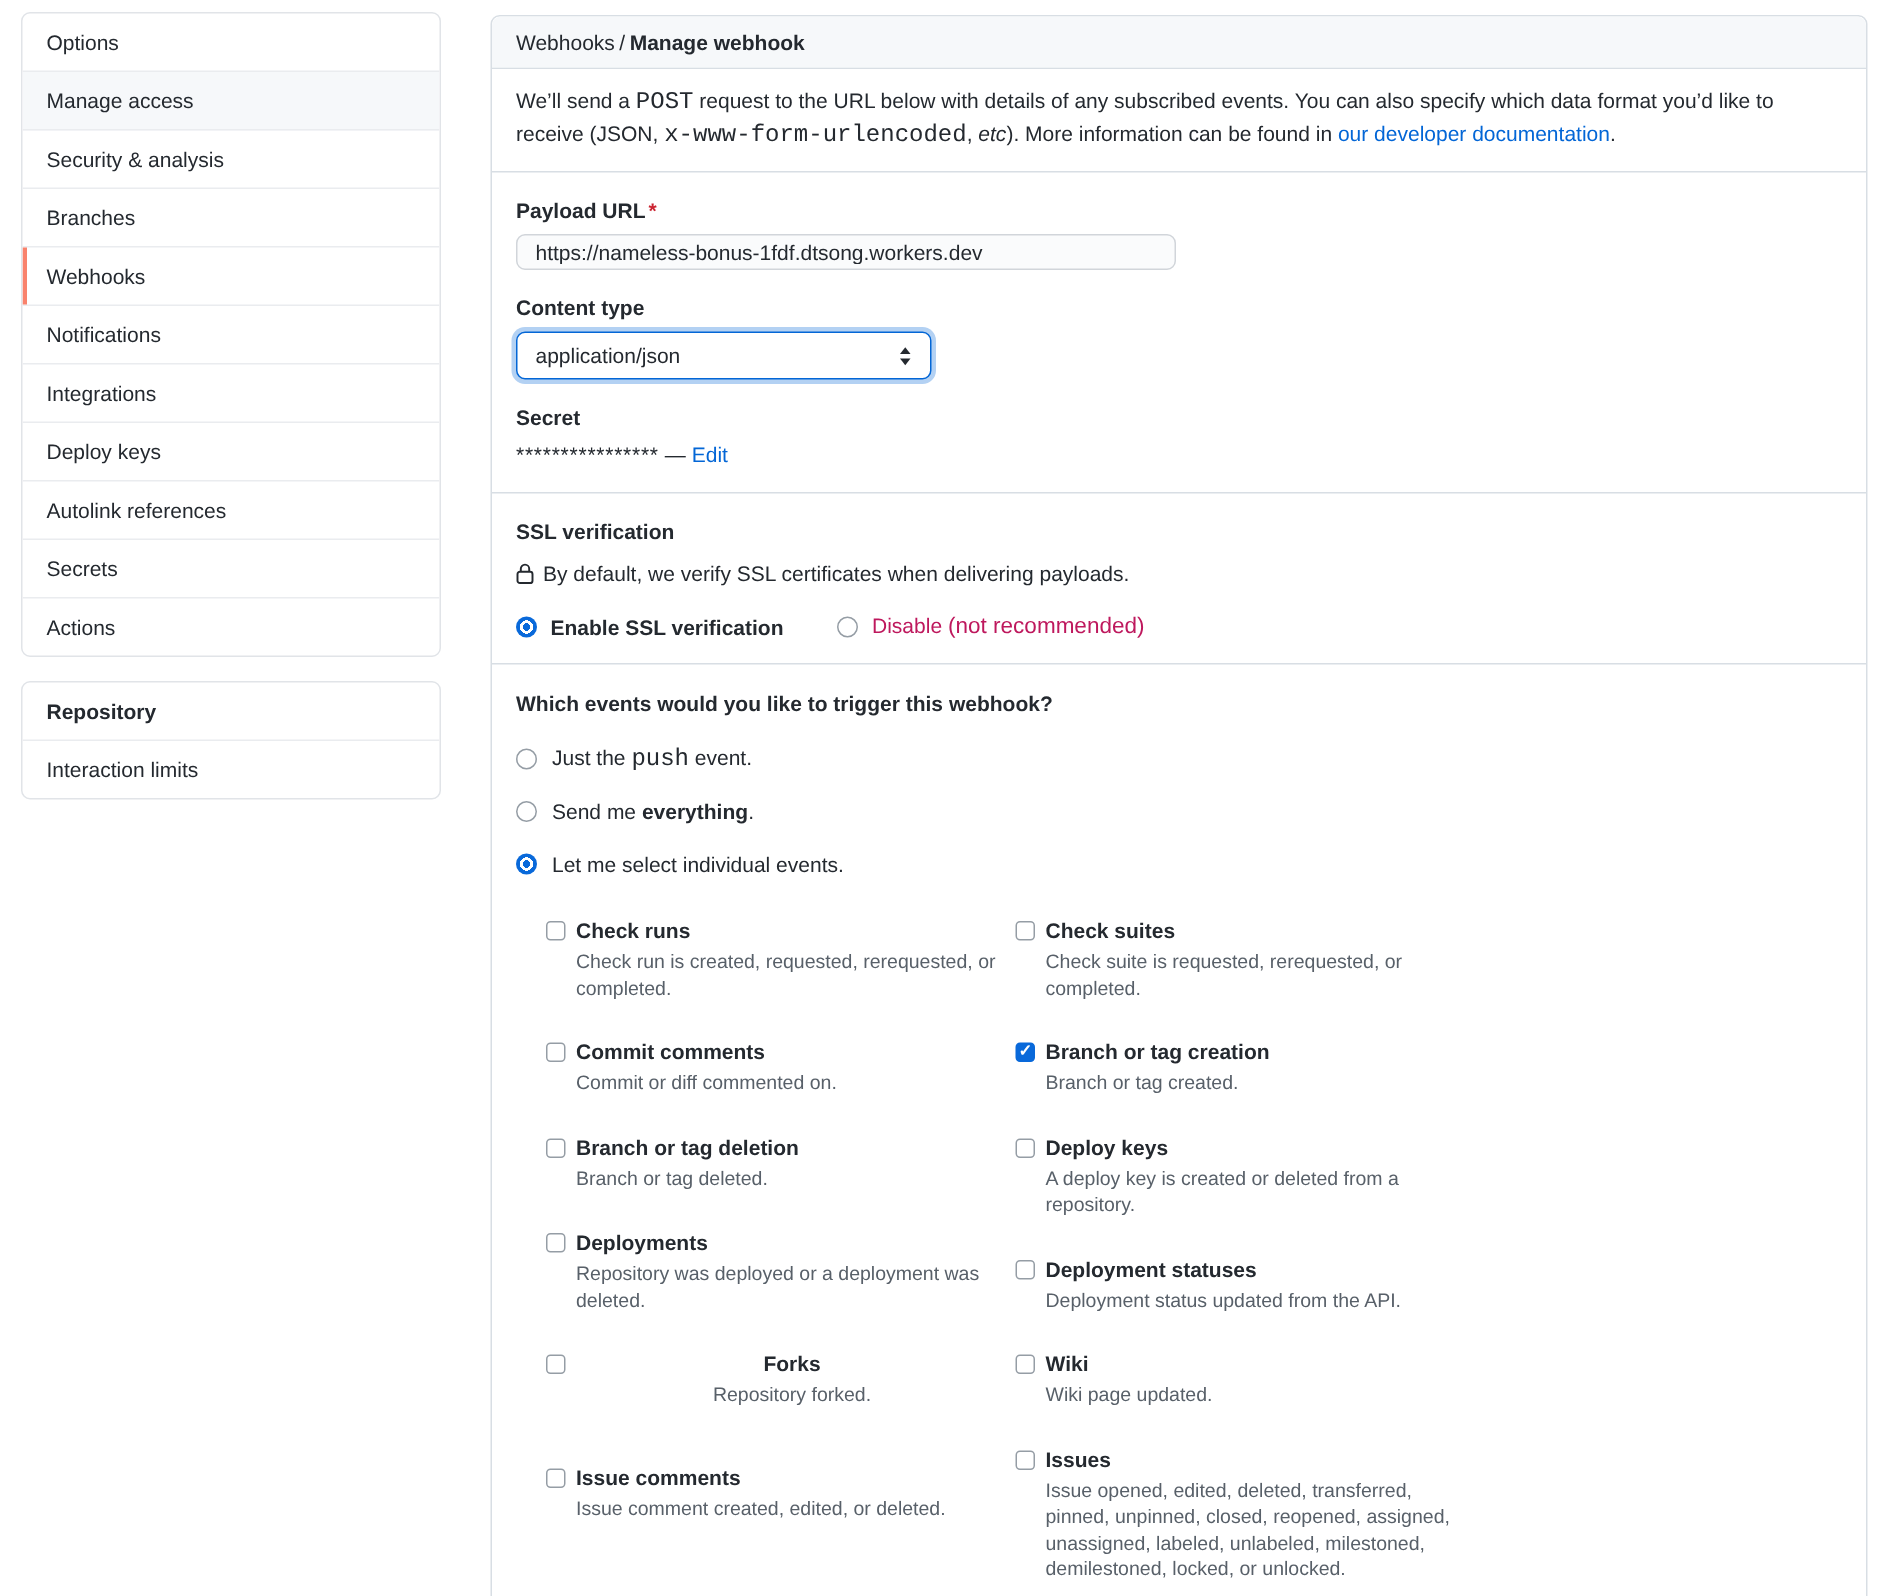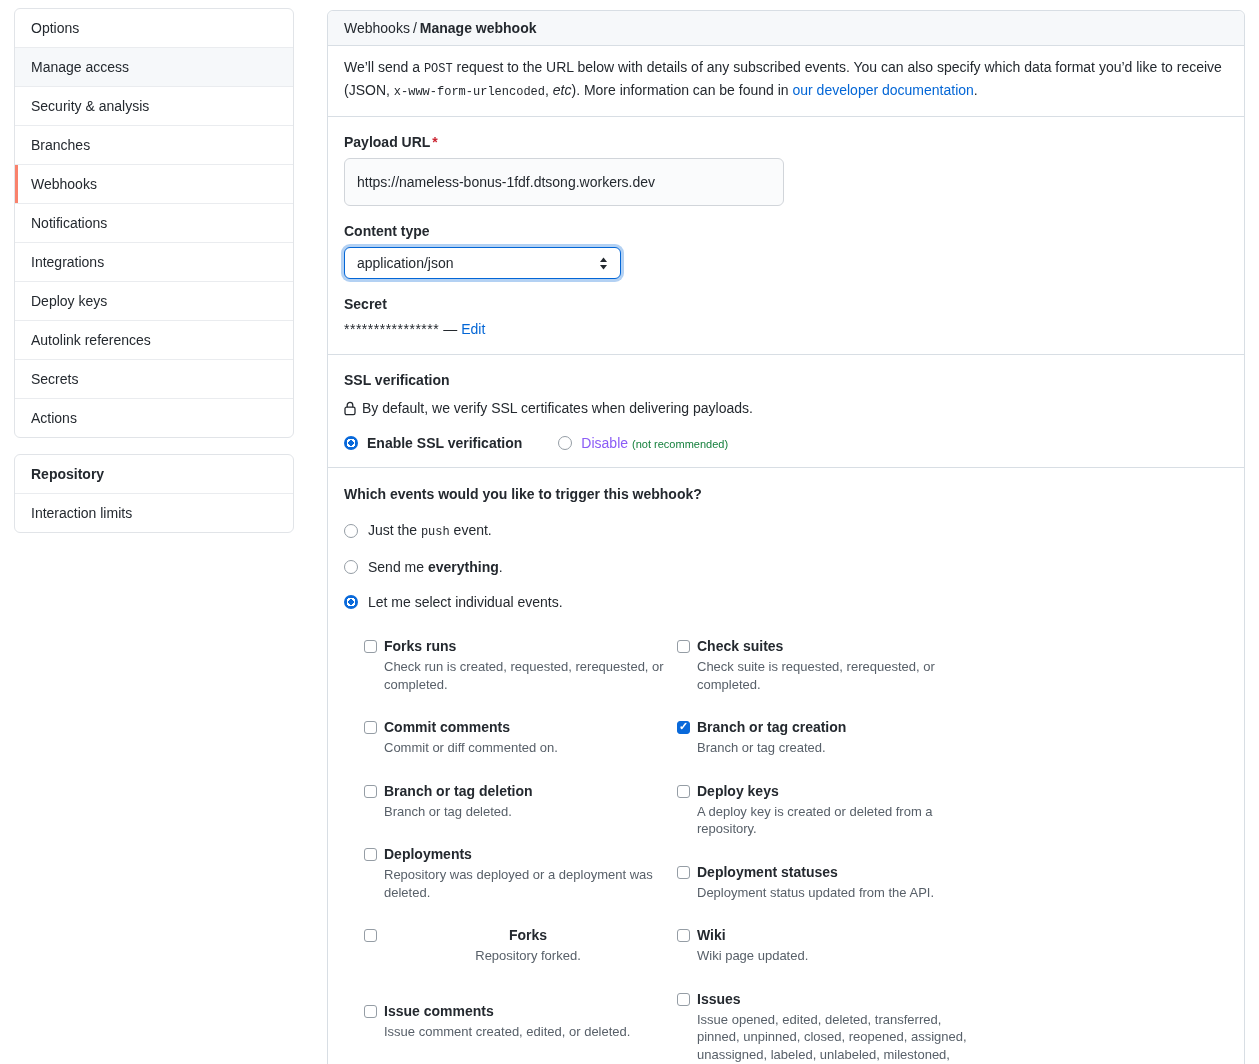--- a/index.html
+++ b/index.html
@@ -32,30 +32,30 @@
   }
   .main-header {
     background:#f6f8fa; border-bottom:1px solid #d8dee4;
     padding:8px 16px; line-height:18px; border-radius:6px 6px 0 0;
   }
   .crumb-link { color:#24292f; text-decoration:none; cursor:pointer; }
   .crumb-sep { margin:0 3px; color:#24292f; }
   .crumb-current { font-weight:700; }
 
   .main-desc { padding:11px 16px 13px 16px; line-height:21px; border-bottom:1px solid #d8dee4; }
-  .code { font-family:"Liberation Mono", monospace; font-size:12px; }
+  .code { font-family:"Liberation Mono", monospace; font-size:16px; }
   .italic { font-style:italic; }
   .link { color:#0366d6; text-decoration:none; cursor:pointer; }
 
   .form-area { padding:16px; border-bottom:1px solid #d8dee4; }
   .field-label { font-weight:700; margin:0 0 7px 0; line-height:18px; }
   .required-mark { color:#cb2431; margin-left:2px; }
   .field { margin-bottom:16px; }
   .text-input {
-    width:440px; height:48px; padding:5px 12px; font-size:14px; color:#24292f;
+    width:440px; height:24px; padding:5px 12px; font-size:14px; color:#24292f;
     background:#fafbfc; border:1px solid #d1d5da; border-radius:6px;
     font-family:"Liberation Sans", sans-serif;
   }
   .select-box {
     width:277px; height:32px; padding:0 12px; background:#fff;
     border:1px solid #0366d6; border-radius:6px;
     box-shadow:0 0 0 3px rgba(3,102,214,0.3);
     display:flex; align-items:center; justify-content:space-between; cursor:pointer;
   }
   .secret-field { margin-bottom:0; }
@@ -70,22 +70,22 @@
   .radio-option { display:flex; align-items:center; gap:9px; cursor:pointer; }
   .radio {
     width:14px; height:14px; border-radius:50%;
     border:1px solid #959da5; background:#fff; flex-shrink:0;
   }
   .radio.selected {
     border:none;
     background:radial-gradient(circle, #0969da 0 2.6px, #ffffff 2.6px 4.4px, #0969da 4.4px 100%);
   }
   .radio-label-strong { font-weight:700; }
-  .red-text { color:#8b5cf6; }
-  .red-note { color:#15803d; font-size:11px; margin-left:4px; }
+  .red-text { color:#be185d; }
+  .red-note { color:#be185d; font-size:15px; margin-left:4px; }
 
   .events-area { padding:16px 16px 0 16px; }
   .events-question { font-weight:700; line-height:21px; }
   .trigger-option { display:flex; align-items:center; gap:10px; margin-top:15px; line-height:20px; cursor:pointer; }
   .bold { font-weight:700; }
 
   .event-grid { display:flex; margin:24px 0 0 20px; }
   .event-col { width:313px; flex-shrink:0; }
   .event-item { display:flex; align-items:flex-start; margin-bottom:24px; cursor:pointer; }
   .checkbox {
@@ -209,21 +209,21 @@
         <span class="radio selected"></span>
         <span>Let me select individual events.</span>
       </div>
 
       <div class="event-grid">
 
         <div class="event-col">
           <div class="event-item">
             <span class="checkbox"></span>
             <div class="event-text">
-              <div class="event-title">Forks runs</div>
+              <div class="event-title">Check runs</div>
               <div class="event-desc">Check run is created, requested, rerequested, or completed.</div>
             </div>
           </div>
           <div class="event-item">
             <span class="checkbox"></span>
             <div class="event-text">
               <div class="event-title">Commit comments</div>
               <div class="event-desc">Commit or diff commented on.</div>
             </div>
           </div>

